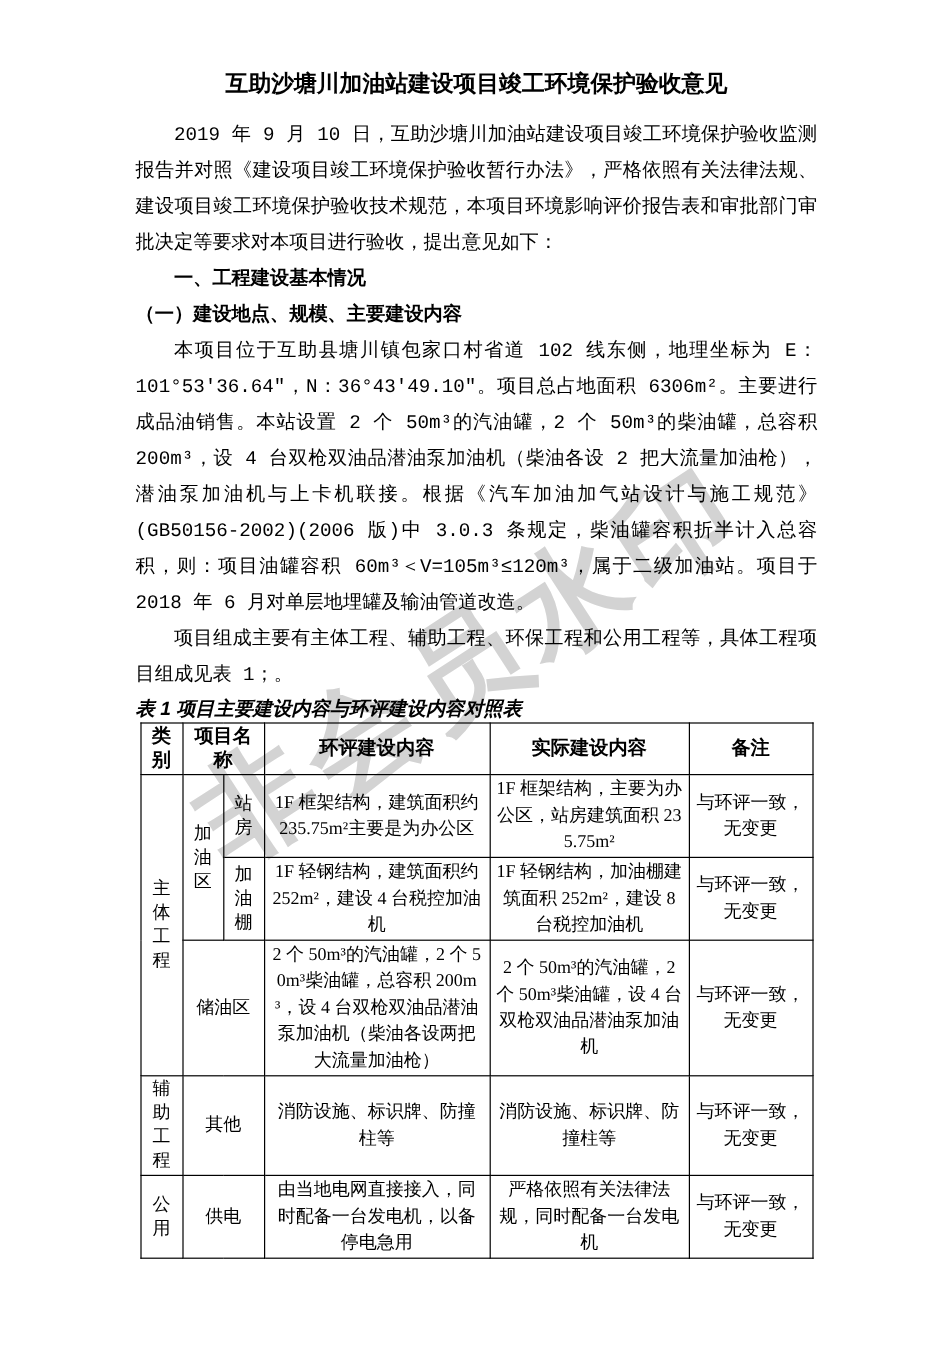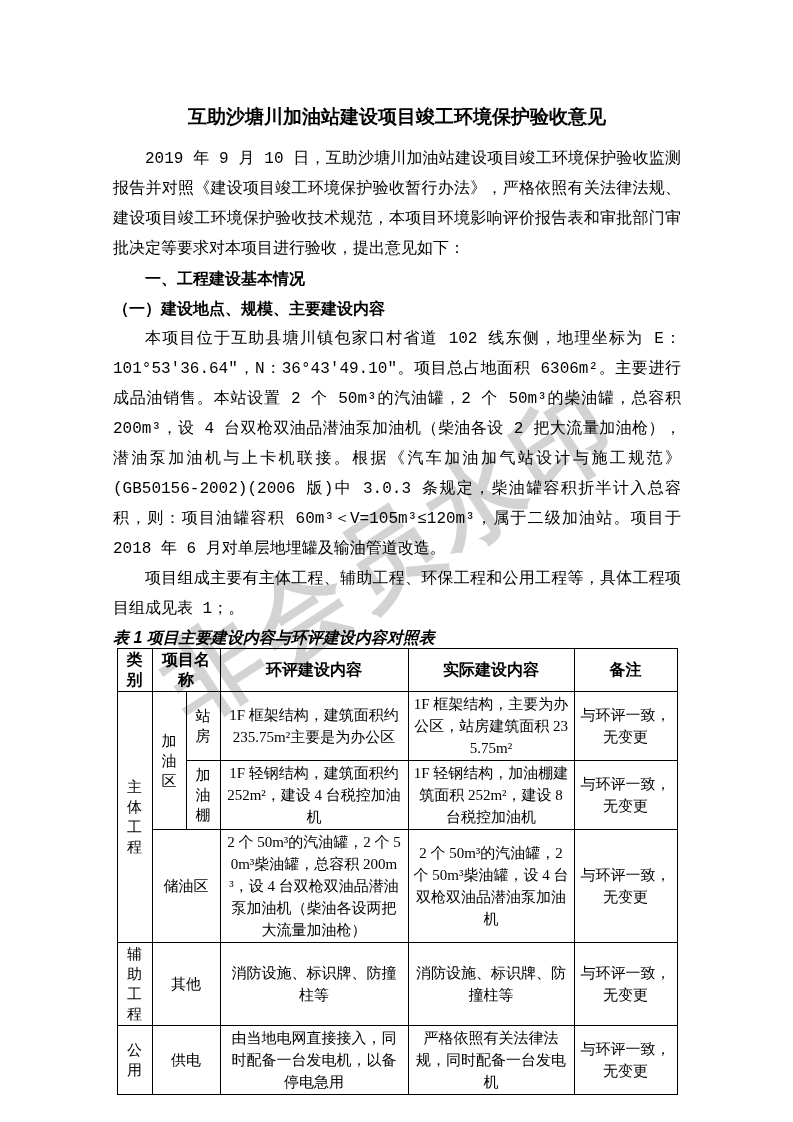--- a/index.html
+++ b/index.html
@@ -26,21 +26,21 @@
     color: #d3d3d3;
     letter-spacing: 8px;
     transform: rotate(-33deg);
     white-space: nowrap;
     z-index: 0;
     user-select: none;
   }
   .content {
     position: relative;
     z-index: 1;
-    padding: 102px 112px 0 113px;
+    padding: 56px 112px 0 113px;
   }
   .doc-title {
     margin: 0 0 12px 0;
     font-family: "Liberation Sans", "DejaVu Sans", sans-serif;
     font-size: 19px;
     font-weight: bold;
     text-align: center;
     line-height: 30px;
   }
   p.body {

